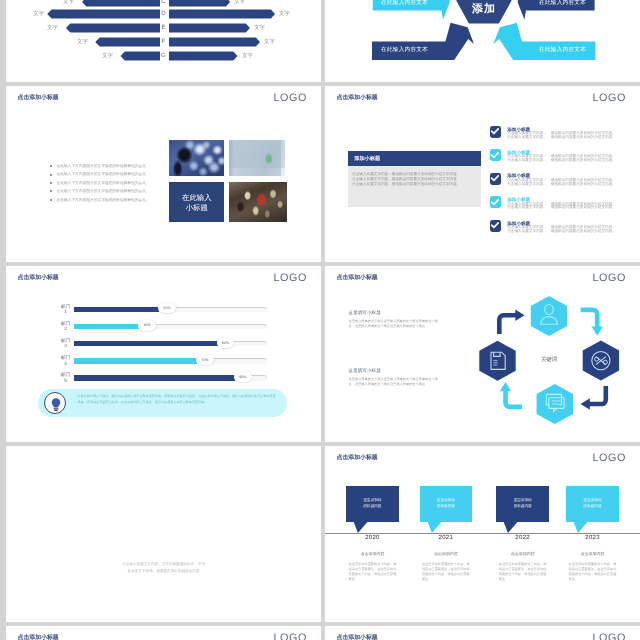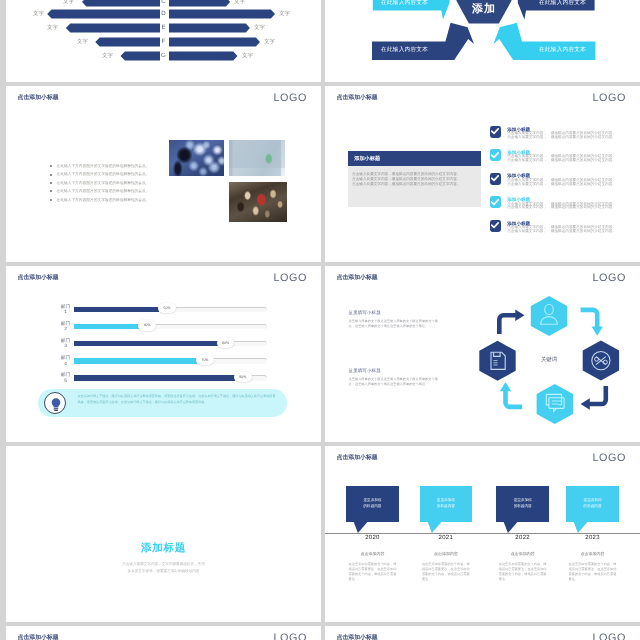--- a/index.html
+++ b/index.html
@@ -166,20 +166,24 @@
                     radial-gradient(ellipse 10% 16% at 38% 14%,rgba(180,204,240,.8) 0 30%,rgba(180,204,240,0) 100%),
                     radial-gradient(ellipse 9% 14% at 96% 58%,rgba(210,226,250,.8) 0 30%,rgba(210,226,250,0) 100%),
                     radial-gradient(ellipse 8% 13% at 68% 14%,rgba(200,218,246,.7) 0 30%,rgba(200,218,246,0) 100%),
                     linear-gradient(150deg,#3d5289 0%,#5068a6 38%,#35497e 72%,#2a3d70 100%);"></div>
     <div class="ph" style="left:222.5px;top:53.5px;width:56.5px;height:36.8px;
          background:radial-gradient(ellipse 7% 16% at 71% 52%,#6fbb8e 0 60%,rgba(111,187,142,0) 100%),
                     linear-gradient(to right,rgba(160,180,196,.55) 0 6%,rgba(0,0,0,0) 6.5%),
                     linear-gradient(to right,rgba(150,172,190,.45) 86% 93%,rgba(0,0,0,0) 93.5%),
                     linear-gradient(to bottom,rgba(186,202,214,.5) 68% 78%,rgba(0,0,0,0) 78.5%),
                     linear-gradient(115deg,#f2f5f7 0%,#e3ecf1 35%,#cbd9e2 68%,#eef3f6 100%);"></div>
+    <div class="ph" style="left:163.3px;top:96px;width:55px;height:40px;background:#2D4478;">
+      <div class="ph-cap" style="top:11px">在此输入</div>
+      <div class="ph-cap" style="top:21px">小标题</div>
+    </div>
     <div class="ph" style="left:222.5px;top:96px;width:58.8px;height:40px;
          background:radial-gradient(ellipse 9% 17% at 56% 44%,#b8352c 0 65%,rgba(184,53,44,0) 100%),
                     radial-gradient(ellipse 6% 12% at 32% 34%,#e0cdb4 0 60%,rgba(224,205,180,0) 100%),
                     radial-gradient(ellipse 6% 12% at 76% 30%,#cbb694 0 60%,rgba(203,182,148,0) 100%),
                     radial-gradient(ellipse 5% 10% at 88% 56%,#b9a27e 0 60%,rgba(185,162,126,0) 100%),
                     radial-gradient(ellipse 7% 14% at 20% 62%,#2b2119 0 60%,rgba(43,33,25,0) 100%),
                     radial-gradient(ellipse 6% 13% at 46% 72%,#d8c3a6 0 55%,rgba(216,195,166,0) 100%),
                     radial-gradient(ellipse 5% 11% at 66% 80%,#938069 0 55%,rgba(147,128,105,0) 100%),
                     linear-gradient(160deg,#7d6e5e 0%,#463a2e 30%,#5e5244 58%,#332b22 100%);"></div>
   </div>
@@ -387,21 +391,20 @@
       <g stroke="#C8D6F2" fill="none" stroke-width="1.1">
         <path d="M166,86.2 h10.6 l3.6,3.6 v13.6 h-14.2 z"></path>
         <path d="M168.6,86.2 v4.2 h6.5 v-4.2"></path>
         <path d="M168.4,94.6 h4.1 M168.4,96.8 h4.1 M168.4,99 h4.1" stroke-width="0.8"></path>
       </g>
     </svg>
     <div class="hx-center">关键词</div>
   </div>
 
   <div class="slide" id="slide7">
-    <div class="sd-title">添加标题</div>
     <div class="sd-sub" style="top:115.5px">点击输入需要文字内容，文字内需要概括精炼，不用</div>
     <div class="sd-sub" style="top:122.5px">多余的文字修饰，需要重点突出明确段落内容</div>
   </div>
 
   <div class="slide" id="slide8">
     <div class="s-title">点击添加小标题</div>
     <div class="s-logo">LOGO</div>
     <div class="tl-line"></div>
 
     <div class="tl-bub" style="left:21.1px;background:#27427E">

